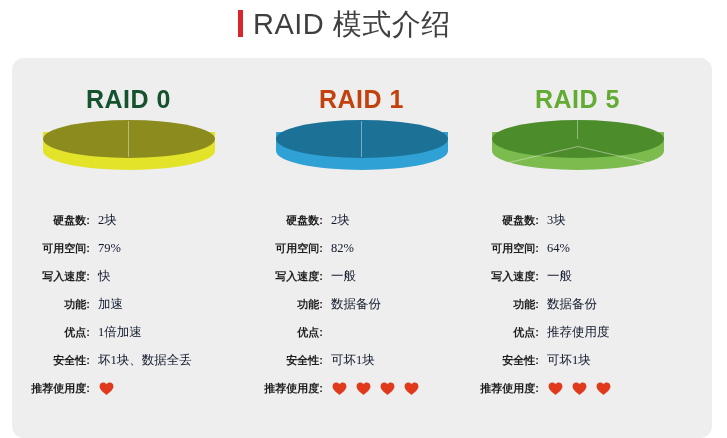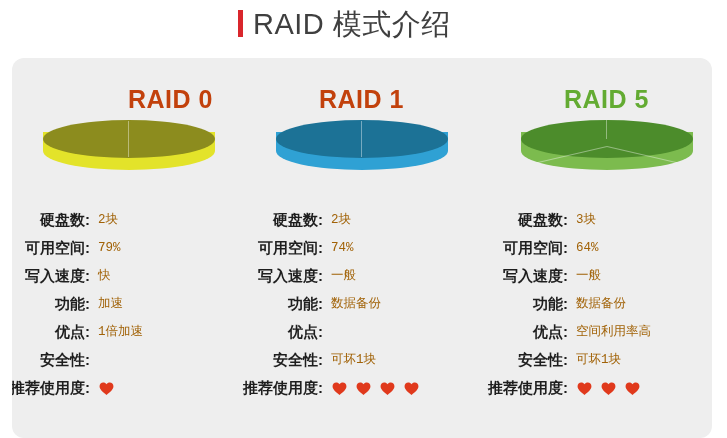--- a/index.html
+++ b/index.html
@@ -28,21 +28,21 @@
   #card{
     position:absolute;left:12px;top:58px;width:700px;height:380px;
     background:#eeeeee;border-radius:12px;
     overflow:hidden;
   }
   .column{
     position:absolute;top:0;width:233px;height:380px;
   }
   #col-0{left:0px;}
   #col-1{left:233px;}
-  #col-2{left:478px;}
+  #col-2{left:449px;}
 
   .col-title{
     position:absolute;left:0;top:27px;width:233px;
     text-align:center;
     font-size:25px;font-weight:bold;
     letter-spacing:0.5px;
     font-family:"Liberation Sans","DejaVu Sans",sans-serif;
   }
 
   
@@ -76,27 +76,27 @@
   
   .specs{
     position:absolute;left:0;top:148px;width:233px;
   }
   .row{
     position:relative;height:28px;line-height:28px;
     white-space:nowrap;
   }
   .row .label{
     position:absolute;right:155px;top:0;
-    font-size:15px;font-weight:bold;color:#1e1e1e;
+    font-size:11px;font-weight:bold;color:#1e1e1e;
     font-family:"Liberation Sans","DejaVu Sans",sans-serif;
   }
   .row .value{
     position:absolute;left:86px;top:0;
-    font-size:12.5px;color:#a16207;
-    font-family:Liberation Mono, monospace;
+    font-size:12.5px;color:#0f172a;
+    font-family:Liberation Serif, serif;
   }
   .row .hearts{
     position:absolute;left:86px;top:0;
     display:flex;align-items:center;height:28px;
   }
   .heart{
     width:17px;height:17px;margin-right:7px;
     position:relative;flex:0 0 auto;
   }
   .heart svg{display:block;width:17px;height:17px;}
@@ -105,21 +105,21 @@
 <body>
 
 <div id="title-bar">
   <div id="title-accent" style="background: rgb(217, 38, 44);"></div>
   <div id="title-text" style="color: rgb(63, 63, 63);">RAID 模式介绍</div>
 </div>
 
 <div id="card" style="background: rgb(238, 238, 238);">
 
   <div class="column" id="col-0">
-    <div class="col-title" style="color: #c2410c; padding-left: 42px;">RAID 0</div>
+    <div class="col-title" style="color: #14532d;">RAID 0</div>
     <div class="disk">
       <div class="side" style="background: rgb(227, 227, 42);"></div>
       <div class="top" style="background: rgb(140, 140, 30);">
         <div class="seam seam-v"></div>
       </div>
     </div>
     <div class="specs">
       <div class="row">
         <span class="label">硬盘数:</span>
         <span class="value">2块</span>
@@ -135,20 +135,21 @@
       <div class="row">
         <span class="label">功能:</span>
         <span class="value">加速</span>
       </div>
       <div class="row">
         <span class="label">优点:</span>
         <span class="value">1倍加速</span>
       </div>
       <div class="row">
         <span class="label">安全性:</span>
+        <span class="value">坏1块、数据全丢</span>
       </div>
       <div class="row">
         <span class="label">推荐使用度:</span>
         <span class="hearts">
             <span class="heart">
               <svg viewBox="0 0 24 24">
                 <path fill="#e0391c" d="M12 21.2C6.6 16.9 2.2 13.4 2.2 8.9 2.2 5.9 4.5 3.7 7.4 3.7c1.8 0 3.6 .9 4.6 2.4 1-1.5 2.8-2.4 4.6-2.4 2.9 0 5.2 2.2 5.2 5.2 0 4.5-4.4 8-9.8 12.3z"></path>
               </svg>
             </span>
           </span>
@@ -164,21 +165,21 @@
         <div class="seam seam-v"></div>
       </div>
     </div>
     <div class="specs">
       <div class="row">
         <span class="label">硬盘数:</span>
         <span class="value">2块</span>
       </div>
       <div class="row">
         <span class="label">可用空间:</span>
-        <span class="value">74%</span>
+        <span class="value">82%</span>
       </div>
       <div class="row">
         <span class="label">写入速度:</span>
         <span class="value">一般</span>
       </div>
       <div class="row">
         <span class="label">功能:</span>
         <span class="value">数据备份</span>
       </div>
       <div class="row">
@@ -238,21 +239,21 @@
       <div class="row">
         <span class="label">写入速度:</span>
         <span class="value">一般</span>
       </div>
       <div class="row">
         <span class="label">功能:</span>
         <span class="value">数据备份</span>
       </div>
       <div class="row">
         <span class="label">优点:</span>
-        <span class="value">空间利用率高</span>
+        <span class="value">推荐使用度</span>
       </div>
       <div class="row">
         <span class="label">安全性:</span>
         <span class="value">可坏1块</span>
       </div>
       <div class="row">
         <span class="label">推荐使用度:</span>
         <span class="hearts">
             <span class="heart">
               <svg viewBox="0 0 24 24">

